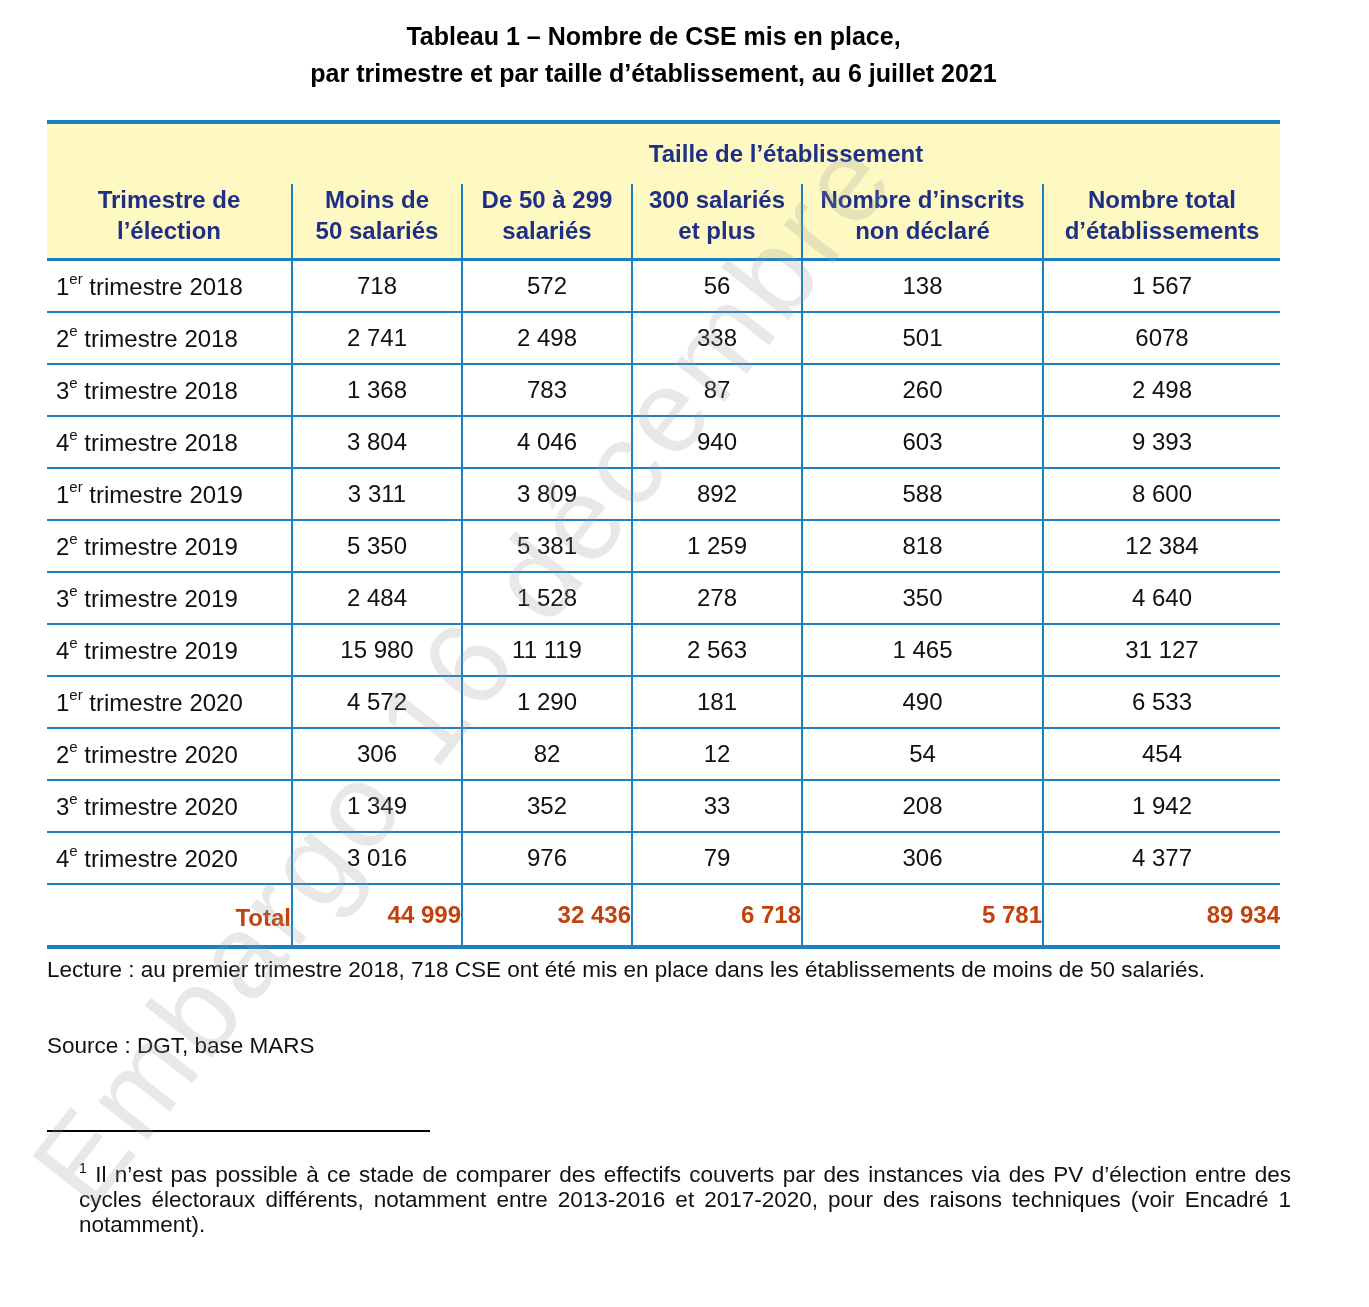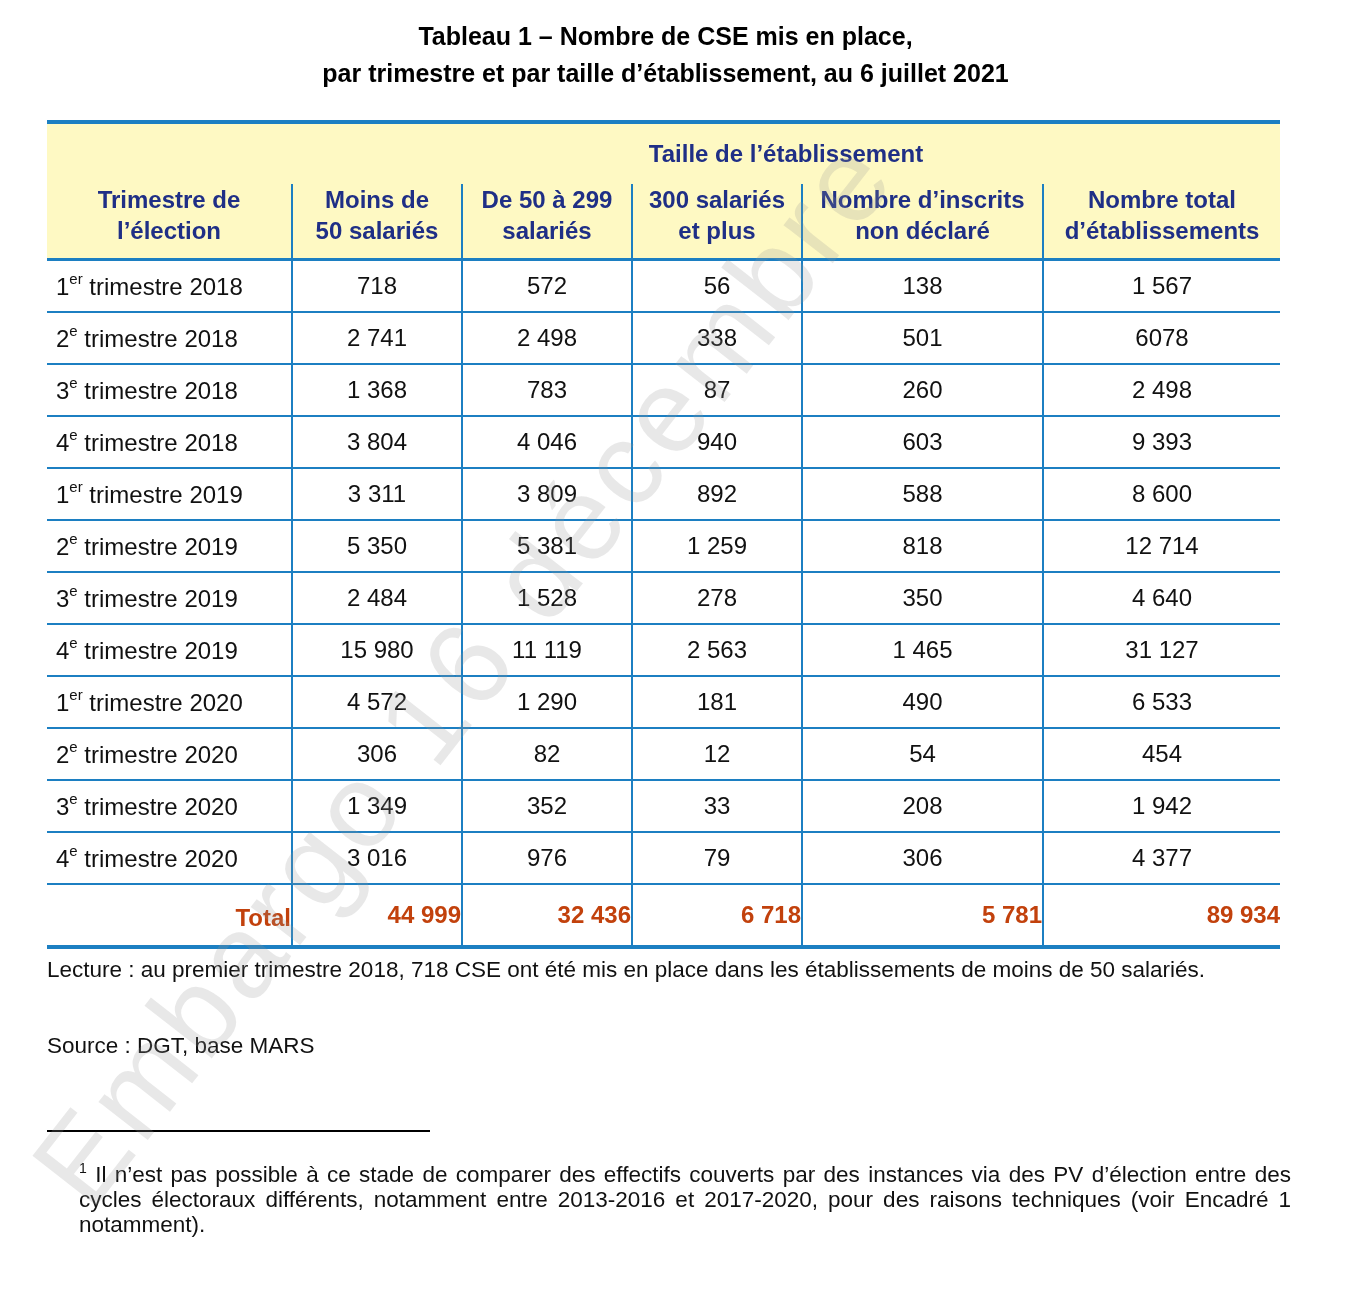--- a/index.html
+++ b/index.html
@@ -1,21 +1,21 @@
 <!DOCTYPE html>
 <html><head>
   <meta charset="utf-8">
   <style>
     html, body { margin: 0; padding: 0; background: #ffffff; }
     body {
       width: 1369px; height: 1307px; position: relative; overflow: hidden;
       font-family: "Liberation Sans", sans-serif; color: #111111;
     }
     .title {
-      position: absolute; left: 12px; width: 1307px; top: 18px;
+      position: absolute; left: 0; width: 1307px; top: 18px;
       text-align: center; font-weight: bold; font-size: 25px; line-height: 37px; color: #000;
     }
     table.data {
       position: absolute; left: 47px; top: 120px; width: 1233px;
       border-collapse: collapse; table-layout: fixed;
       font-size: 24px;
     }
     table.data col.c0 { width: 245px; }
     table.data col.c1 { width: 170px; }
     table.data col.c2 { width: 170px; }
@@ -130,21 +130,21 @@
         <td>892</td>
         <td>588</td>
         <td>8 600</td>
       </tr>
       <tr>
         <td class="label"><span>2</span><sup>e</sup><span> trimestre 2019</span></td>
         <td>5 350</td>
         <td>5 381</td>
         <td>1 259</td>
         <td>818</td>
-        <td>12 714</td>
+        <td>12 384</td>
       </tr>
       <tr>
         <td class="label"><span>3</span><sup>e</sup><span> trimestre 2019</span></td>
         <td>2 484</td>
         <td>1 528</td>
         <td>278</td>
         <td>350</td>
         <td>4 640</td>
       </tr>
       <tr>

